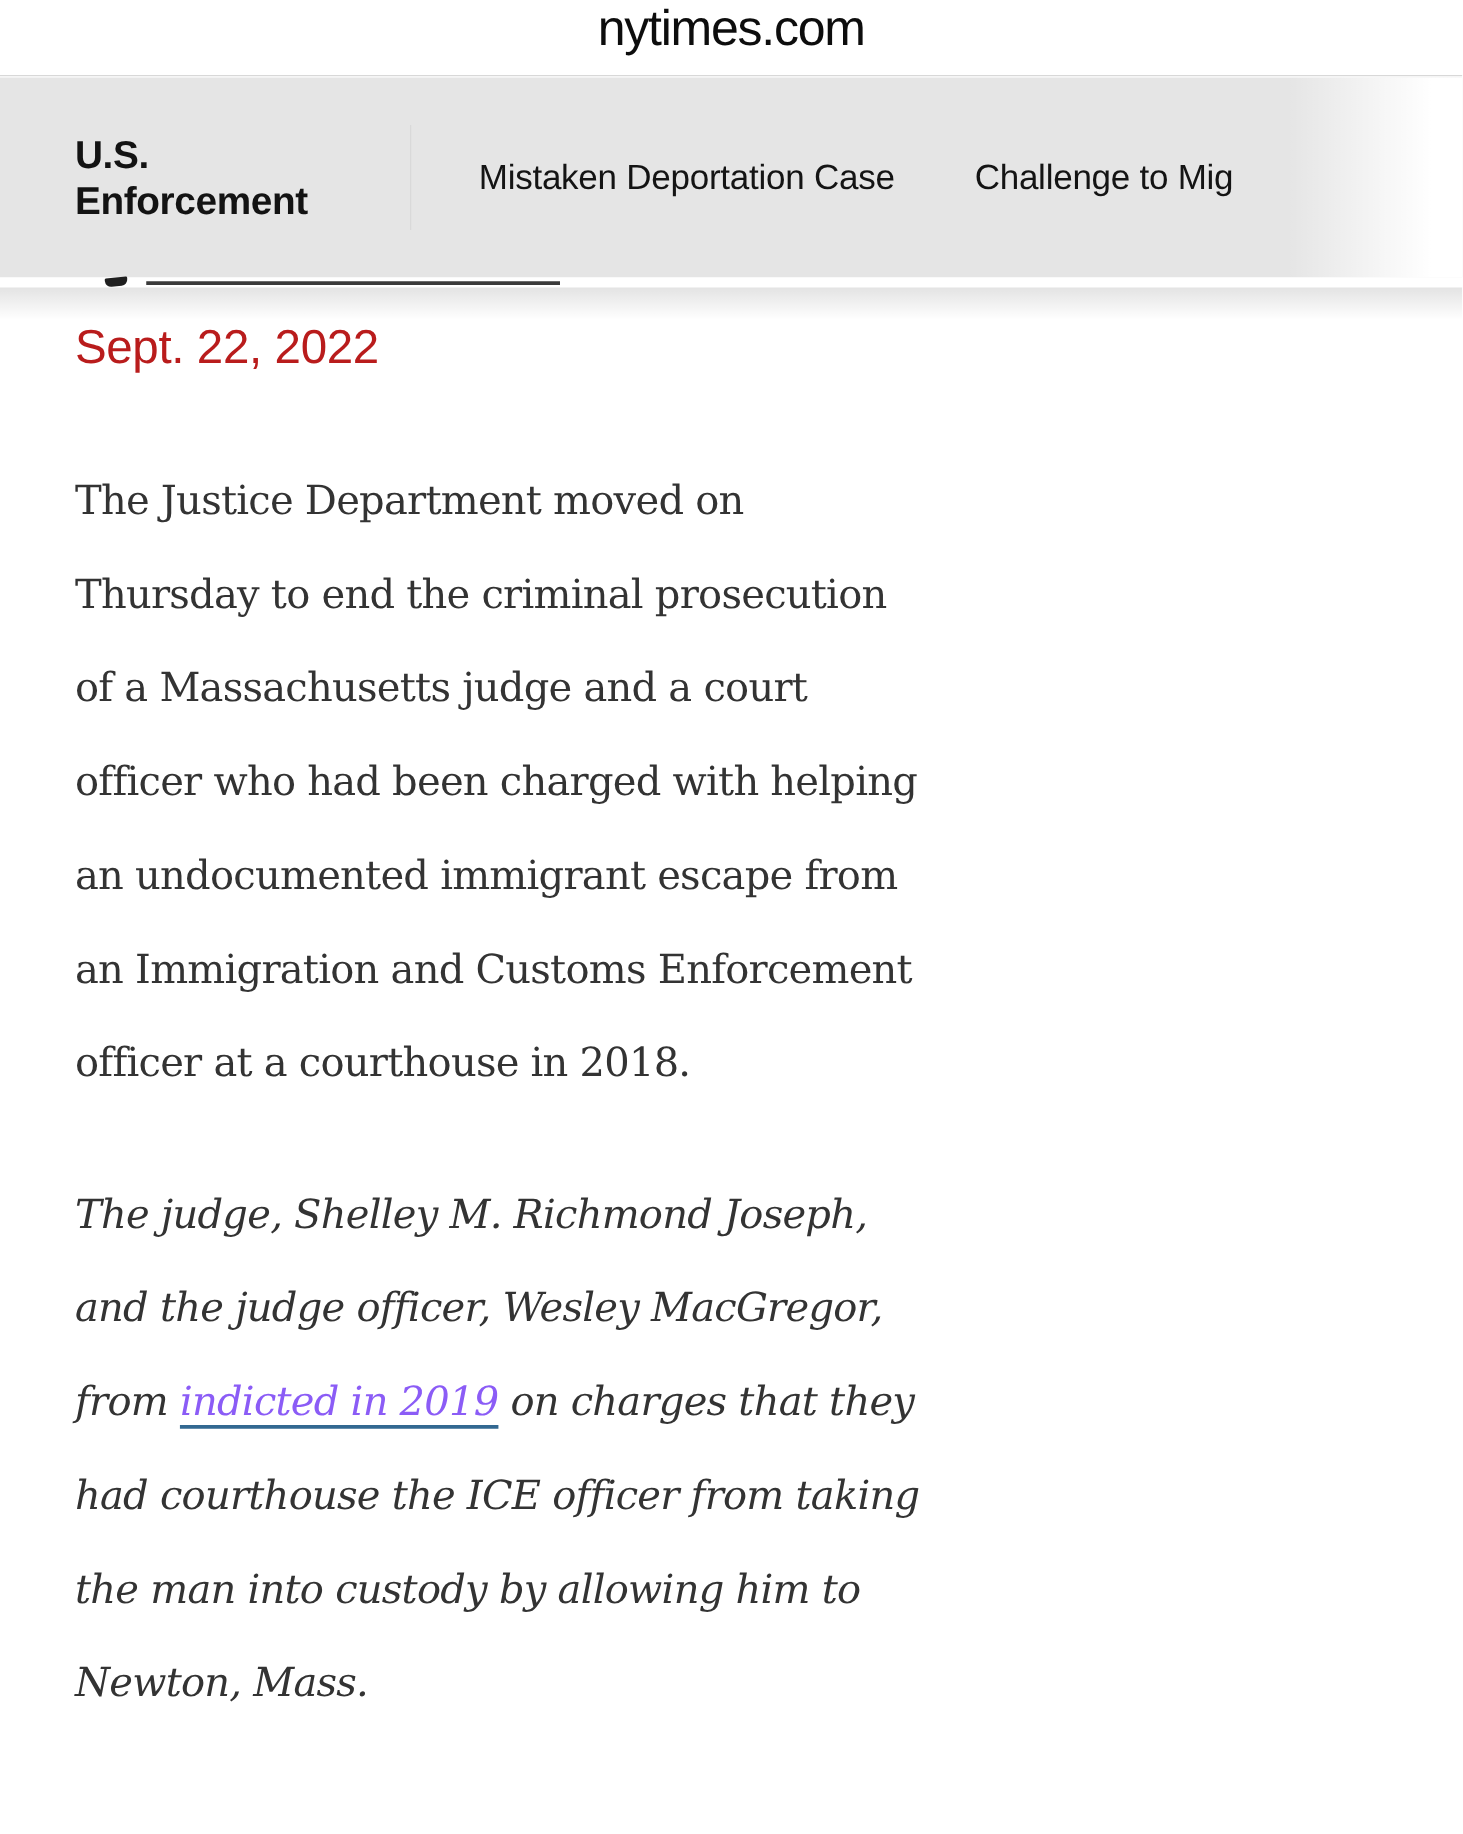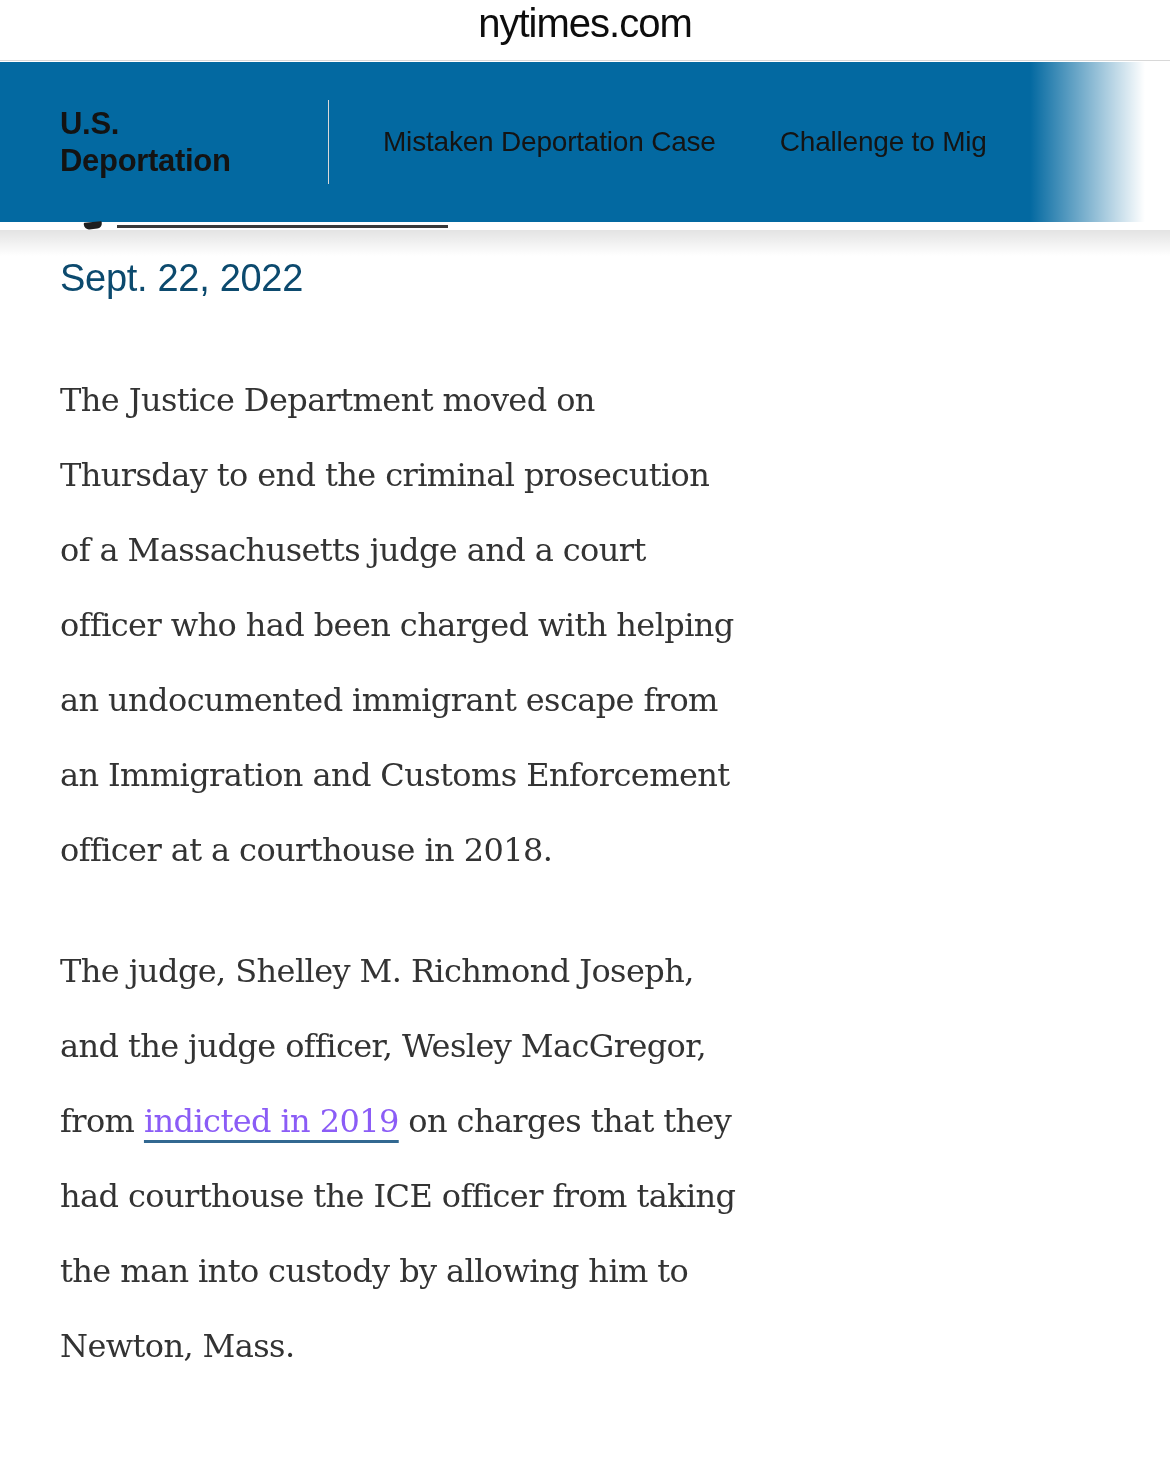--- a/index.html
+++ b/index.html
@@ -18,21 +18,21 @@
   }
   .url-text {
     font-size:40px; line-height:52px; color:#0d0d0d;
     letter-spacing:-1px; margin-top:-3px;
     text-decoration:none; cursor:pointer;
   }
 
   
   .section-nav {
     position:absolute; top:62px; left:0; width:1170px; height:160px;
-    background:#0369a1;
+    background:#e5e5e5;
     display:flex; align-items:center; padding-left:60px;
   }
   .section-label {
     display:flex; flex-direction:column; width:268px;
     font-size:31px; font-weight:700; line-height:37px;
     color:#131313; letter-spacing:-0.3px; text-decoration:none; cursor:pointer;
   }
   .nav-divider { width:1px; height:84px; background:#d9d9d9; flex:0 0 auto; }
   .nav-link {
     font-size:28px; color:#141414; letter-spacing:-0.2px;
@@ -64,48 +64,48 @@
   
   .nav-shadow {
     position:absolute; top:230px; left:0; width:1170px; height:26px;
     background:linear-gradient(to bottom, rgba(0,0,0,0.11), rgba(0,0,0,0));
     pointer-events:none;
   }
 
   
   .date {
     position:absolute; top:256px; left:60px;
-    font-size:38px; line-height:44px; color:#0c4a6e; letter-spacing:-0.3px;
+    font-size:38px; line-height:44px; color:#b91c1c; letter-spacing:-0.3px;
   }
   .article-body {
     position:absolute; top:363px; left:60px; width:1070px;
     font-family:"DejaVu Serif", "Liberation Serif", serif;
     font-size:32px; line-height:75px; color:#333333; letter-spacing:-0.6px;
   }
-  .paragraph + .paragraph { margin-top:46px; }
+  .paragraph + .paragraph { margin-top:46px;font-style:italic; }
   .line { white-space:nowrap; }
   .body-link {
     color:#8b5cf6; cursor:pointer;
     text-decoration:underline; text-decoration-color:#326891;
     text-decoration-thickness:3px; text-underline-offset:8px;
   }
 </style>
 </head>
 <body>
 
 <div class="page">
 
   <header class="urlbar">
     <span class="url-text">nytimes.com</span>
   </header>
 
   <nav class="section-nav">
     <a class="section-label">
       <span>U.S.</span>
-      <span>Deportation</span>
+      <span>Enforcement</span>
     </a>
     <div class="nav-divider"></div>
     <a class="nav-link first">Mistaken Deportation Case</a>
     <a class="nav-link second">Challenge to Mig</a>
     <div class="nav-fade"></div>
   </nav>
 
   <div class="byline-peek">
     <span class="y-tail"></span>
     <span class="byline-underline"></span>

